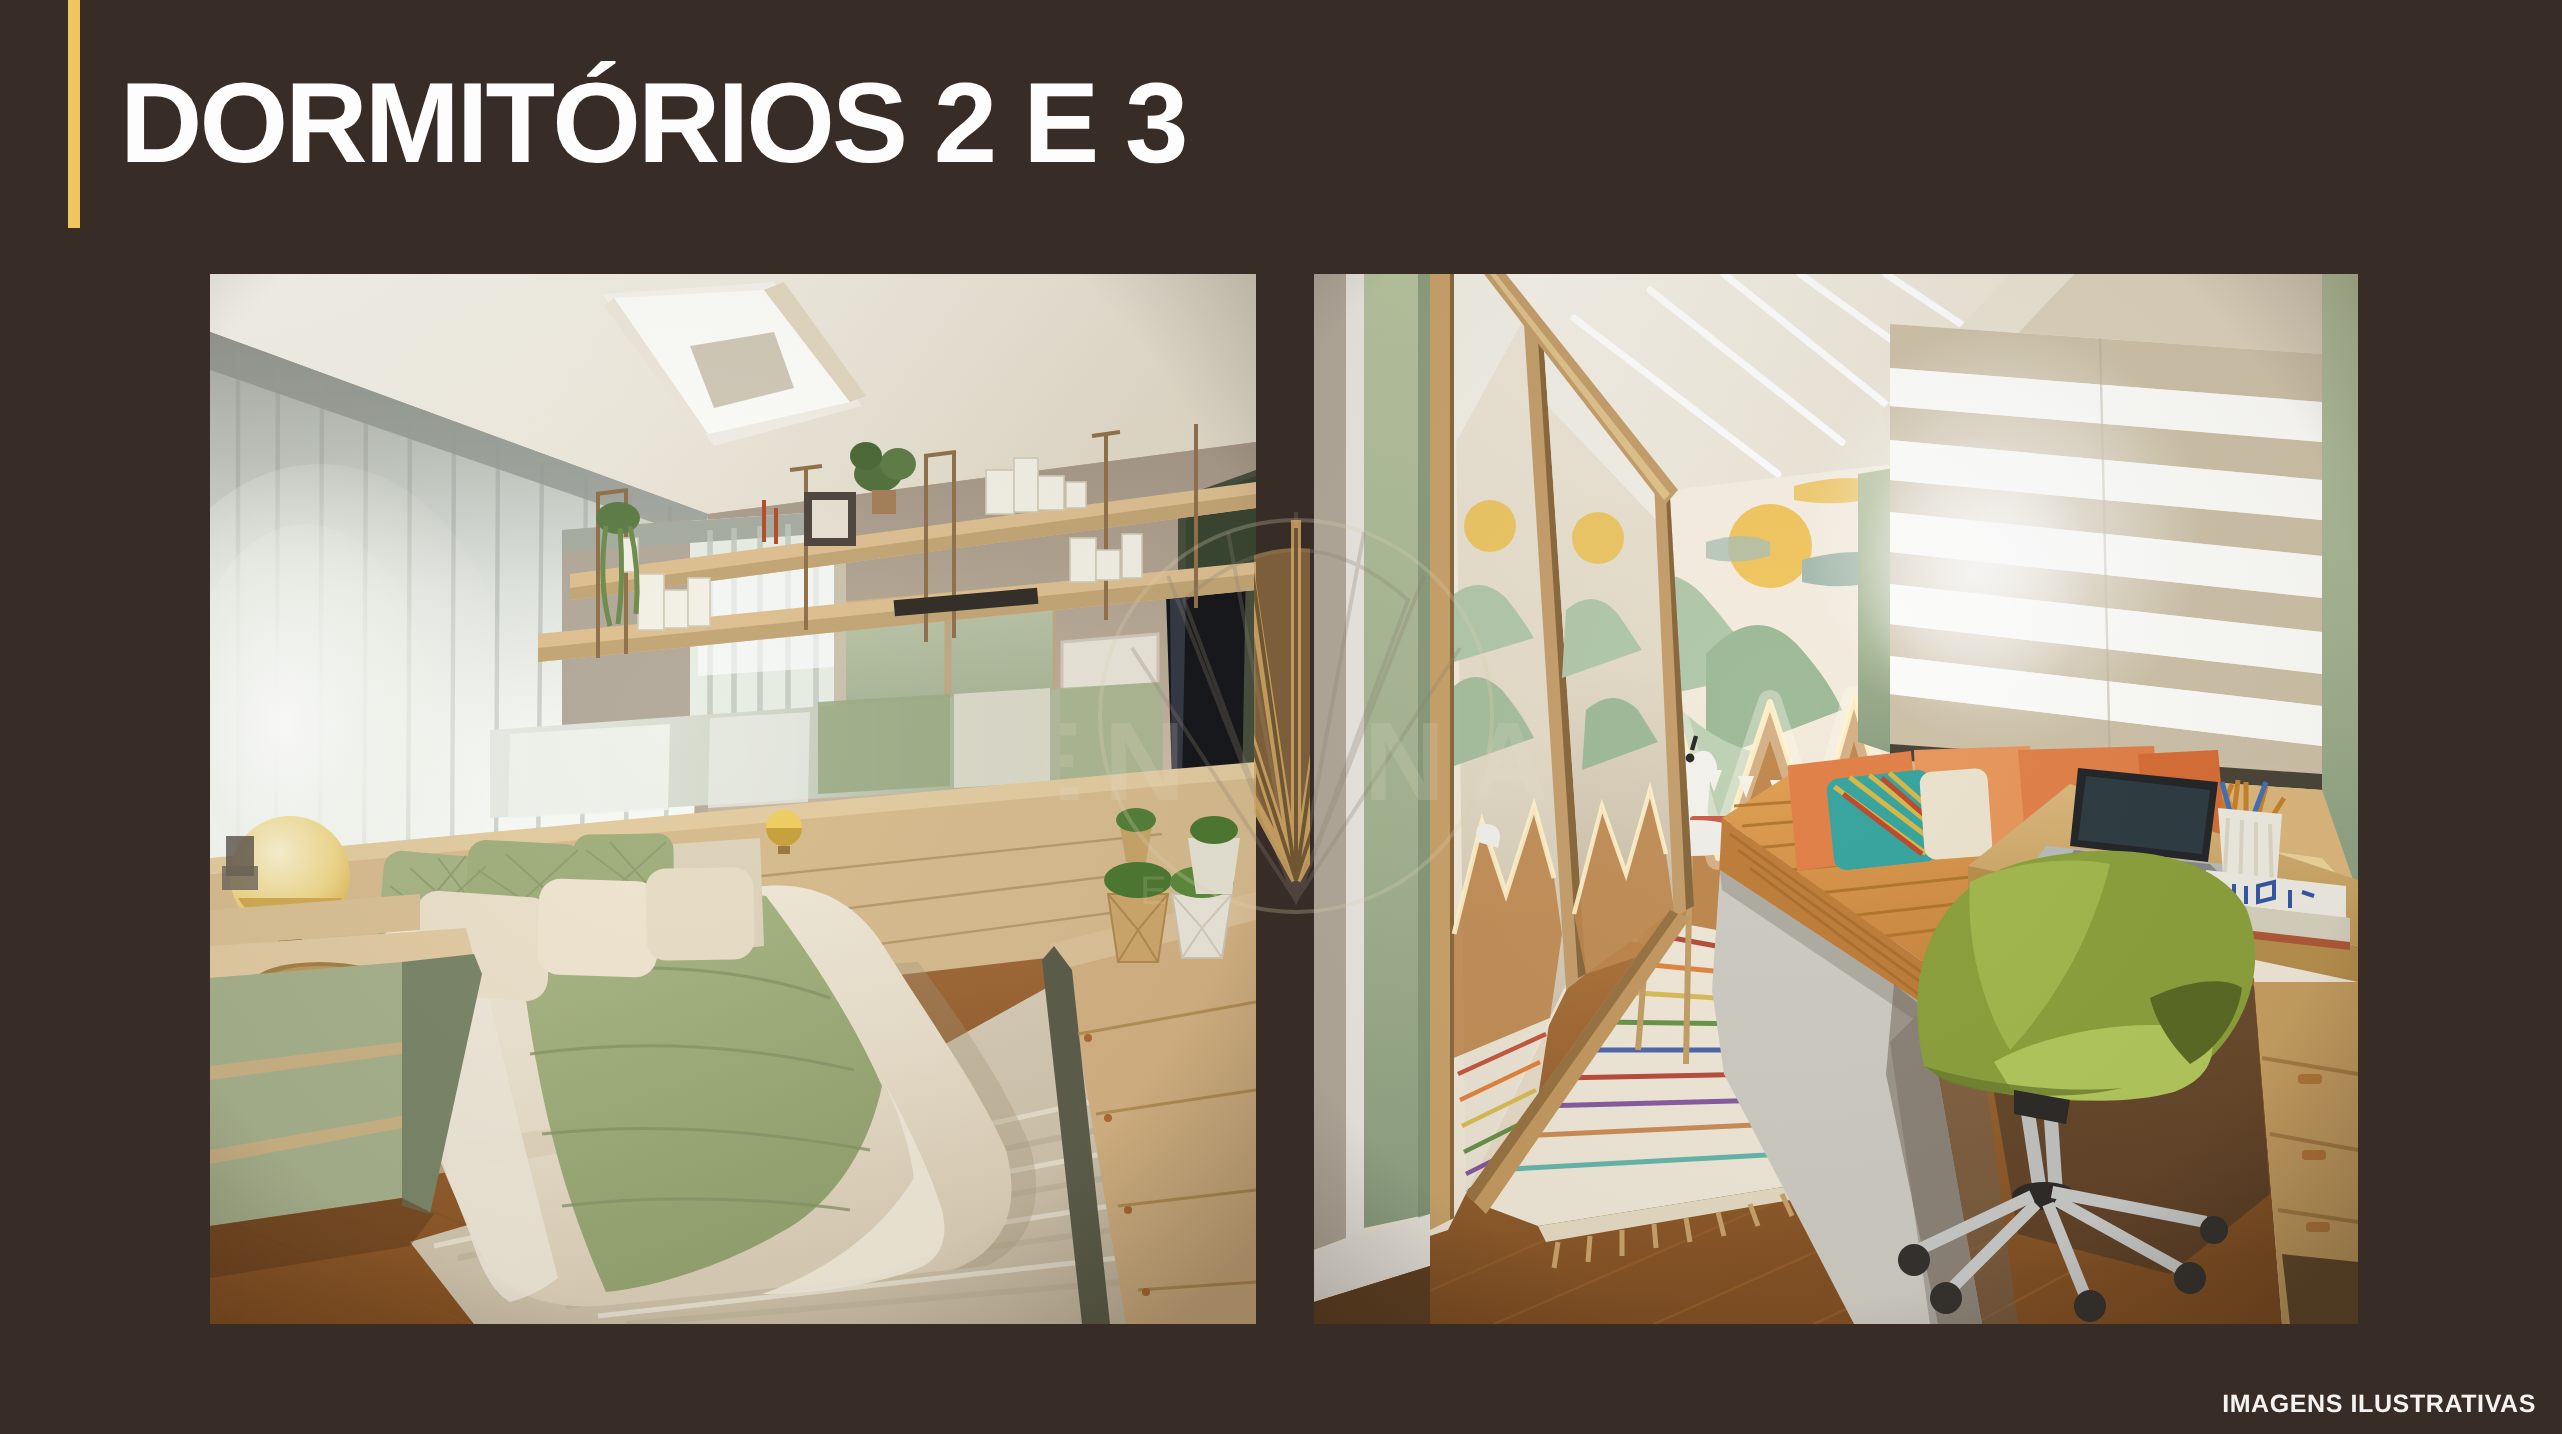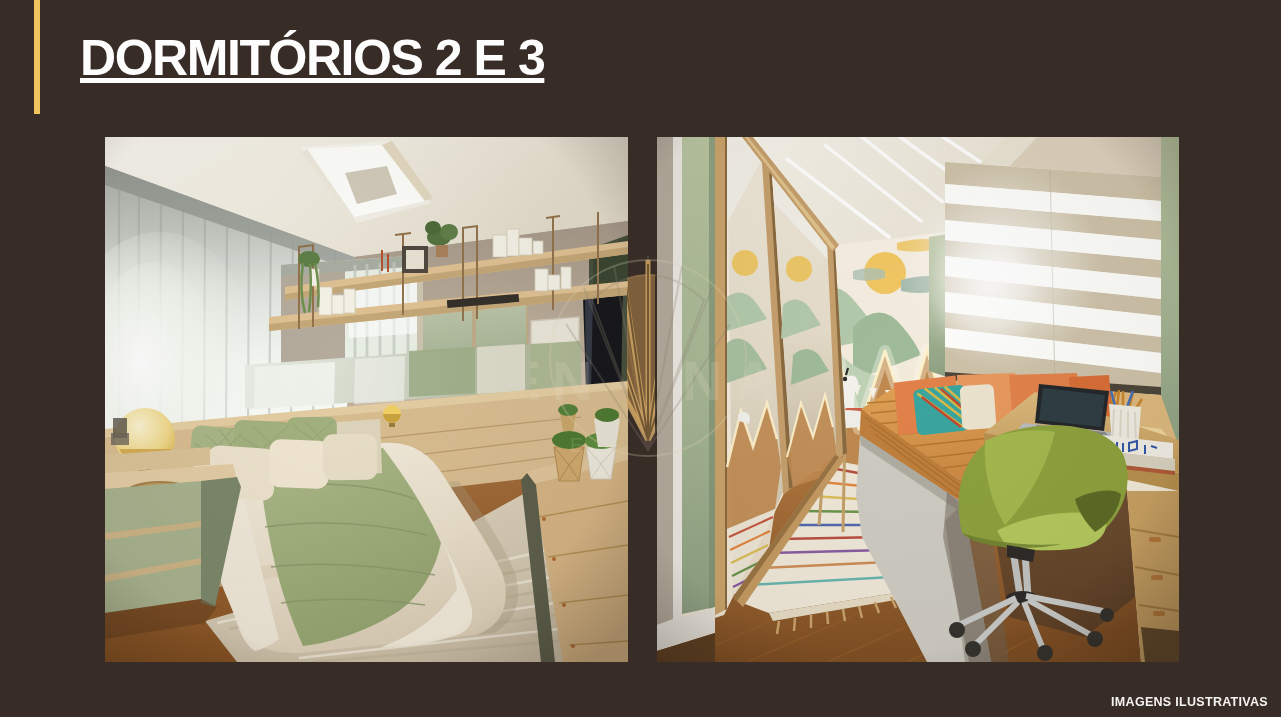--- a/index.html
+++ b/index.html
@@ -4,21 +4,21 @@
 <style>
 html,body{margin:0;padding:0;}
 body{width:1281px;height:717px;background:#382c27;font-family:"Liberation Sans",sans-serif;position:relative;overflow:hidden;}
 .abs{position:absolute;}
 </style>
 </head>
 <body>
 
 <div class="abs" style="left:33.5px;top:0;width:6.5px;height:114px;background:#f0c55e;"></div>
 
-<div class="abs" style="left:80px;top:28.5px;width:700px;font-size:50px;font-weight:bold;color:#fdfdfd;letter-spacing:-1.45px;text-decoration:underline;">DORMITÓRIOS 2 E 3</div>
+<div class="abs" style="left:60px;top:28.5px;width:700px;font-size:57px;font-weight:bold;color:#fdfdfd;letter-spacing:-1.45px;">DORMITÓRIOS 2 E 3</div>
 
 <svg class="abs" style="left:104.5px;top:136.5px;" width="523" height="525" viewBox="0 0 523 525" id="leftphoto">
 <defs>
 <linearGradient id="Lceil" x1="0" y1="0" x2="1" y2="0.35">
 <stop offset="0" stop-color="#f8f6ef"></stop>
         <stop offset="0.5" stop-color="#f0ece0"></stop>
         <stop offset="1" stop-color="#e3dccb"></stop>
 </linearGradient>
 <linearGradient id="Lwall" x1="0" y1="0" x2="0" y2="1">
 <stop offset="0" stop-color="#a59889"></stop>

